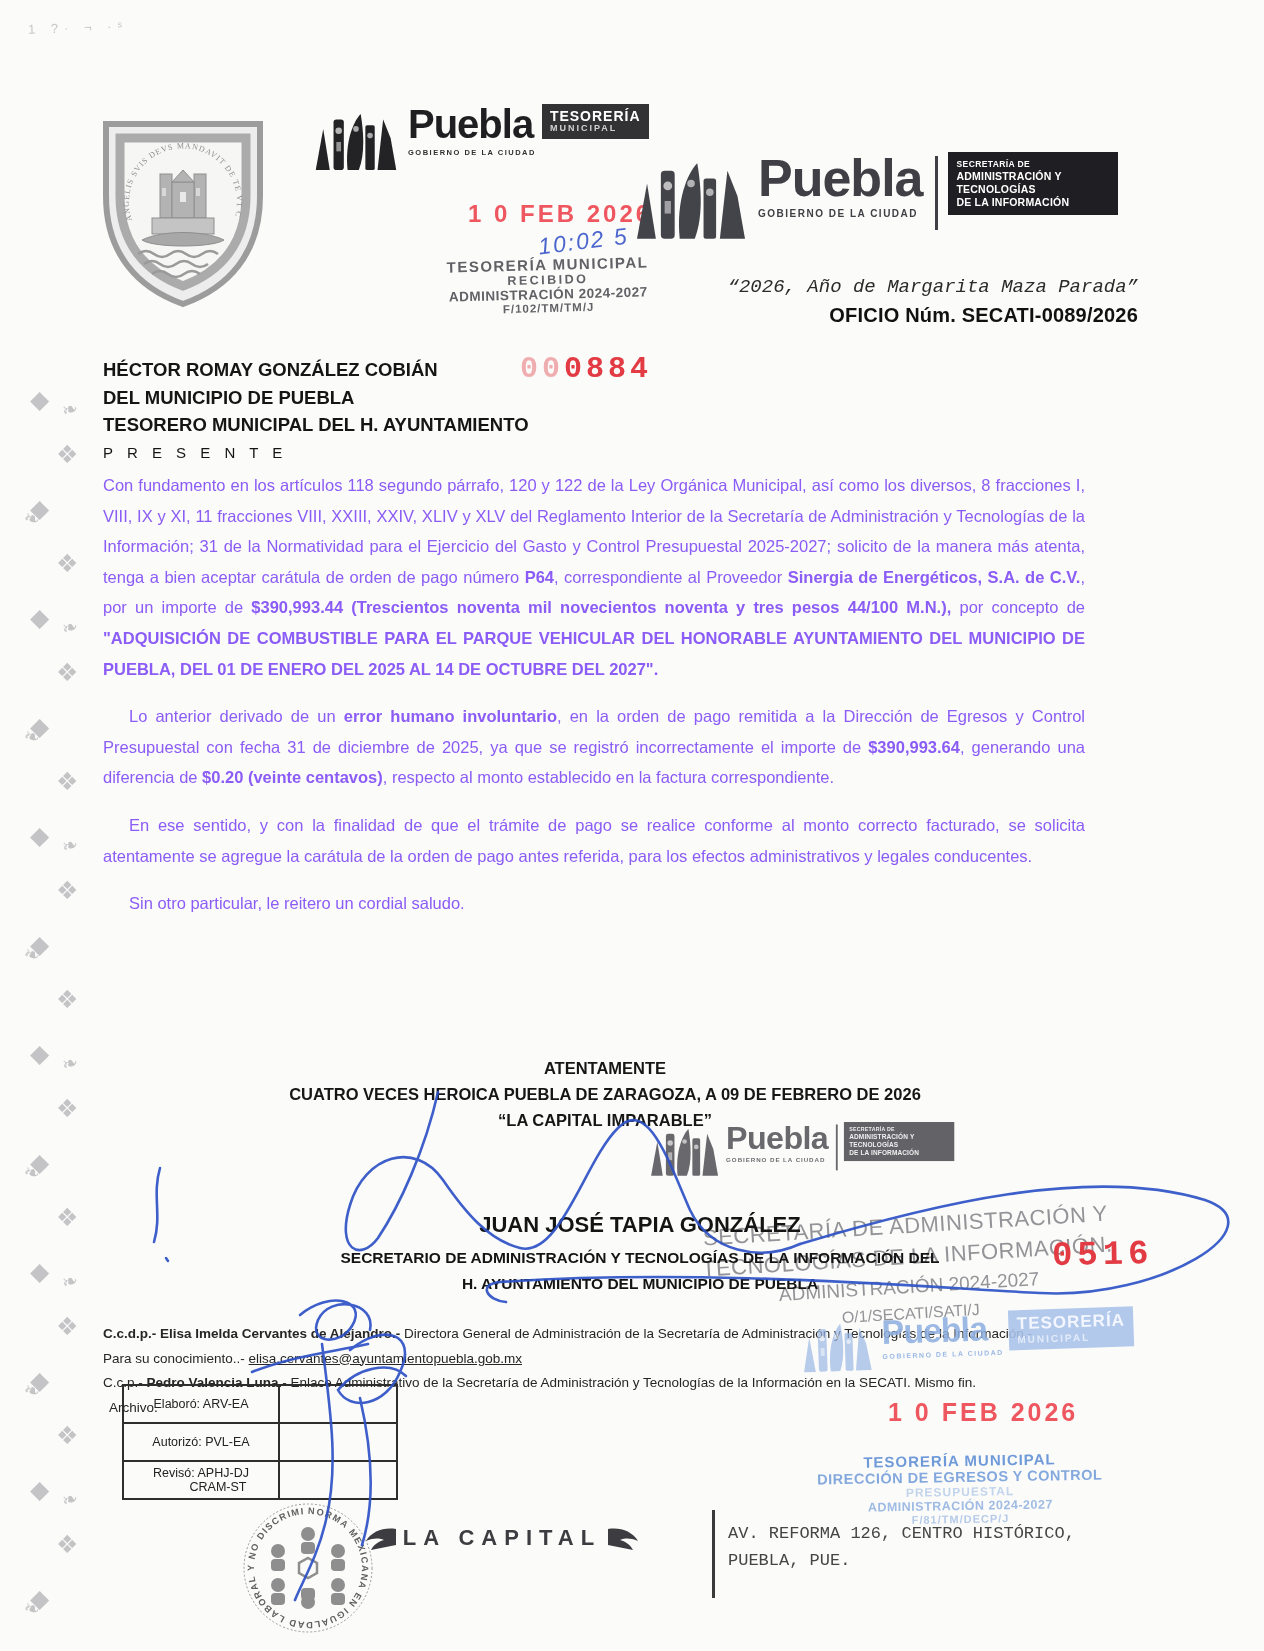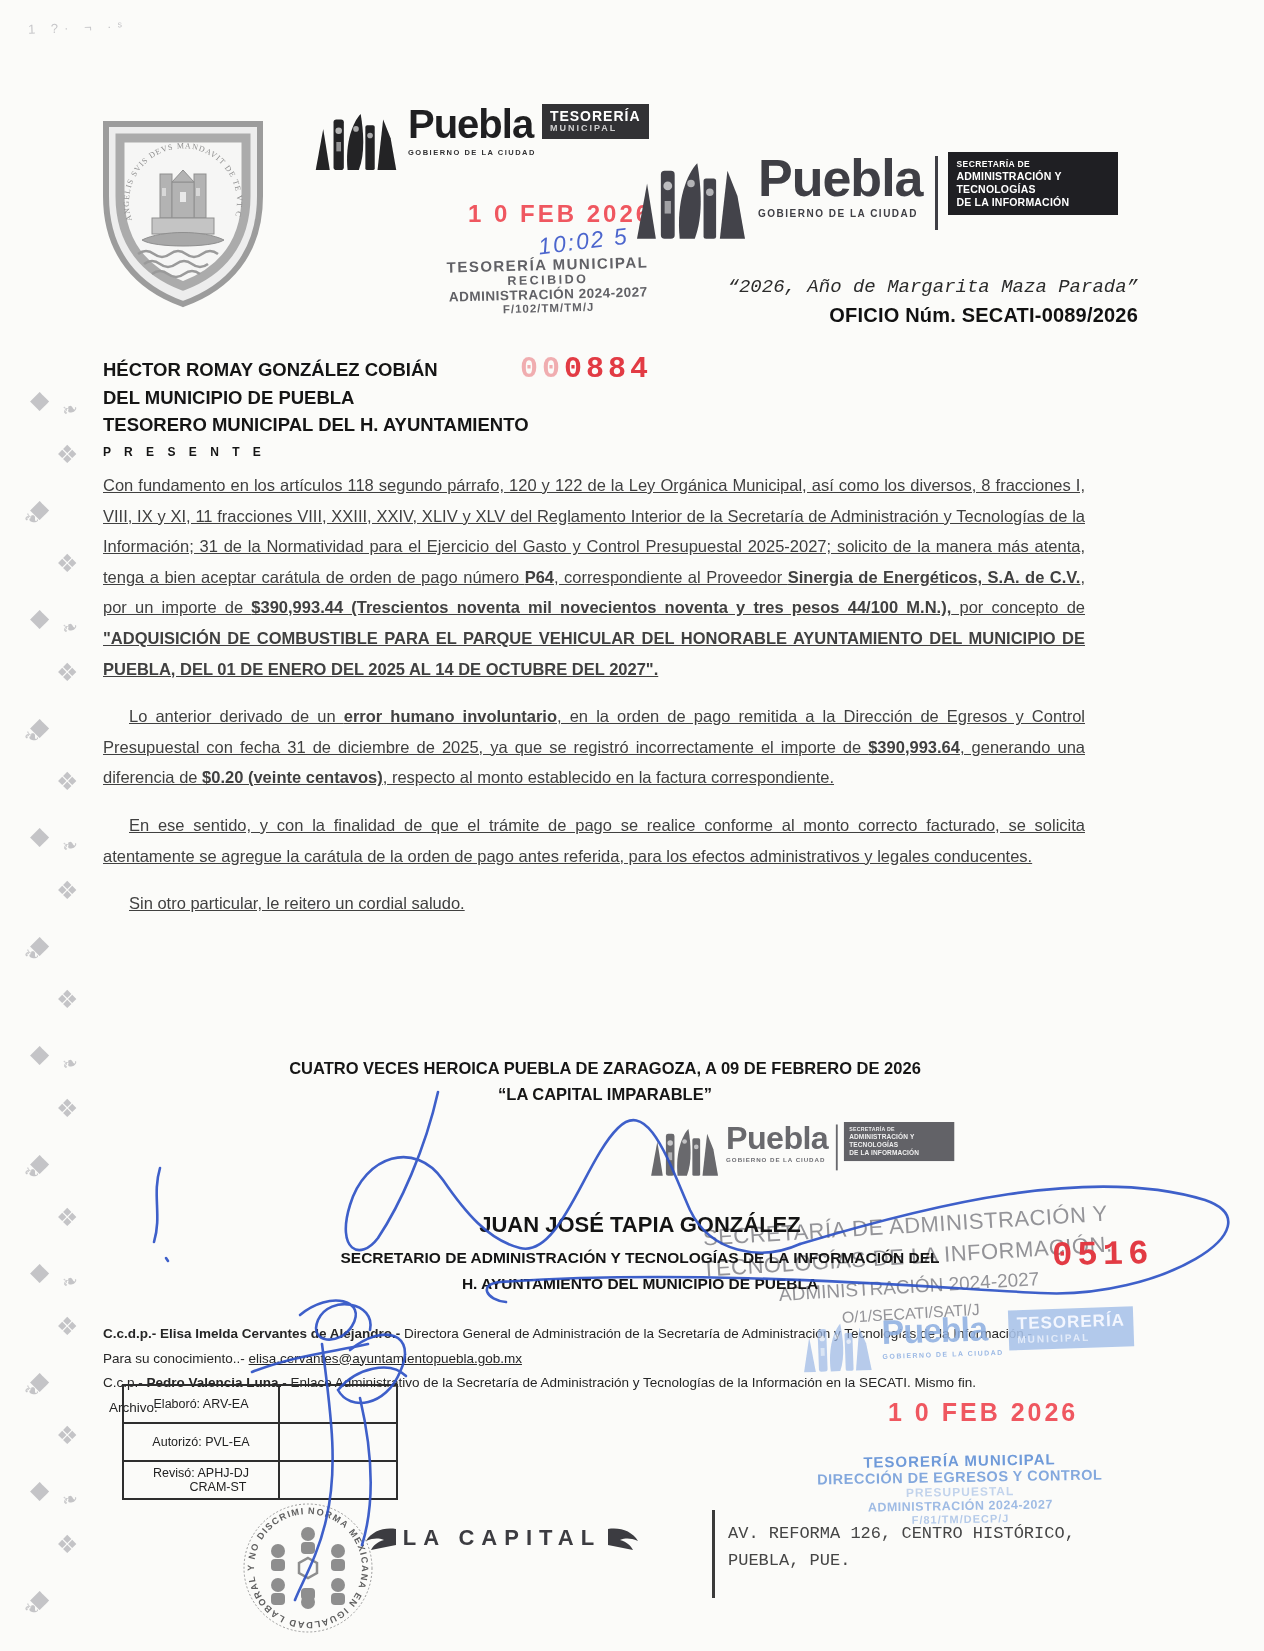--- a/index.html
+++ b/index.html
@@ -70,24 +70,24 @@
   .gray-stamp .l1{font-size:12.5px;font-weight:700;letter-spacing:2.5px;}
   .gray-stamp .l2{font-size:13.5px;font-weight:700;letter-spacing:.5px;}
   .gray-stamp .l3{font-size:11.5px;font-weight:700;letter-spacing:1px;}
 
   
   #year-motto{font-style:italic;font-size:19px;color:#2b2b2b;text-align:right;}
   #oficio{font-weight:800;font-size:20px;color:#111;text-align:right;letter-spacing:.2px;}
 
   
   #addressee div{font-weight:800;font-size:18.5px;line-height:27.5px;color:#151515;}
-  #addressee .presente{font-size:12px;letter-spacing:5px;font-weight:700;}
-
-  
-  #body-text{width:982px;font-size:16.5px;line-height:30.6px;text-align:justify;color:#404040;text-decoration:underline;}
+  #addressee .presente{font-size:15px;letter-spacing:5px;font-weight:400;}
+
+  
+  #body-text{width:982px;font-size:16.5px;line-height:30.6px;text-align:justify;color:#8b5cf6;}
   #body-text p{margin:0 0 17px 0;}
   #body-text p.ind{text-indent:26px;}
   #body-text b,{font-weight:800;}
 
   
   #closing{width:1000px;text-align:center;font-weight:800;font-size:16.5px;color:#161616;}
   #closing div{margin-top:7px;}
 
   
   #signatory{width:800px;text-align:center;color:#141414;}
@@ -236,20 +236,21 @@
   </div>
 
   <div id="body-text" class="abs" style="left:103px;top:470px;">
     <p><span>Con fundamento en los artículos 118 segundo párrafo, 120 y 122 de la Ley Orgánica Municipal, así como los diversos, 8 fracciones I, VIII, IX y XI, 11 fracciones VIII, XXIII, XXIV, XLIV y XLV del Reglamento Interior de la Secretaría de Administración y Tecnologías de la Información; 31 de la Normatividad para el Ejercicio del Gasto y Control Presupuestal 2025-2027; solicito de la manera más atenta, tenga a bien aceptar carátula de orden de pago número </span><span style="font-weight: 800;">P64</span><span>, correspondiente al Proveedor </span><span style="font-weight: 800;">Sinergia de Energéticos, S.A. de C.V.</span><span>, por un importe de </span><span style="font-weight: 800;">$390,993.44 (Trescientos noventa mil novecientos noventa y tres pesos 44/100 M.N.),</span><span> por concepto de </span><span style="font-weight: 800;">"ADQUISICIÓN DE COMBUSTIBLE PARA EL PARQUE VEHICULAR DEL HONORABLE AYUNTAMIENTO DEL MUNICIPIO DE PUEBLA, DEL 01 DE ENERO DEL 2025 AL 14 DE OCTUBRE DEL 2027".</span></p>
     <p class="ind"><span>Lo anterior derivado de un </span><span style="font-weight: 800;">error humano involuntario</span><span>, en la orden de pago remitida a la Dirección de Egresos y Control Presupuestal con fecha 31 de diciembre de 2025, ya que se registró incorrectamente el importe de </span><span style="font-weight: 800;">$390,993.64</span><span>, generando una diferencia de </span><span style="font-weight: 800;">$0.20 (veinte centavos)</span><span>, respecto al monto establecido en la factura correspondiente.</span></p>
     <p class="ind"><span>En ese sentido, y con la finalidad de que el trámite de pago se realice conforme al monto correcto facturado, se solicita atentamente se agregue la carátula de la orden de pago antes referida, para los efectos administrativos y legales conducentes.</span></p>
     <p class="ind"><span>Sin otro particular, le reitero un cordial saludo.</span></p>
   </div>
 
   <div id="closing" class="abs" style="left:105px;top:1052px;">
+    <div>ATENTAMENTE</div>
     <div>CUATRO VECES HEROICA PUEBLA DE ZARAGOZA, A 09 DE FEBRERO DE 2026</div>
     <div>“LA CAPITAL IMPARABLE”</div>
   </div>
 
   <div id="sig-stamp" class="abs plogo" style="left:648px;top:1122px;">
     <svg width="118" height="98" viewBox="0 0 94 68">
         <use href="#talavera"></use>
       </svg>
     <div class="pl-word">
       <div class="pl-brand">Puebla</div>

